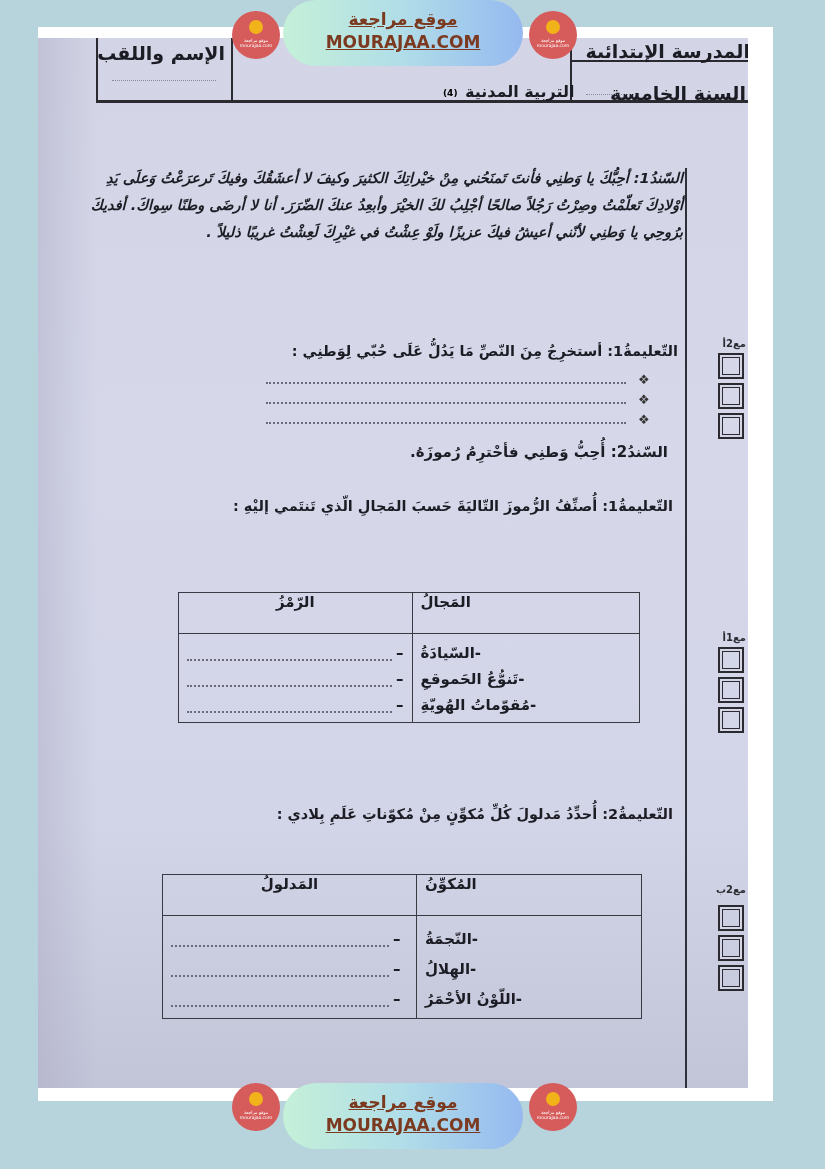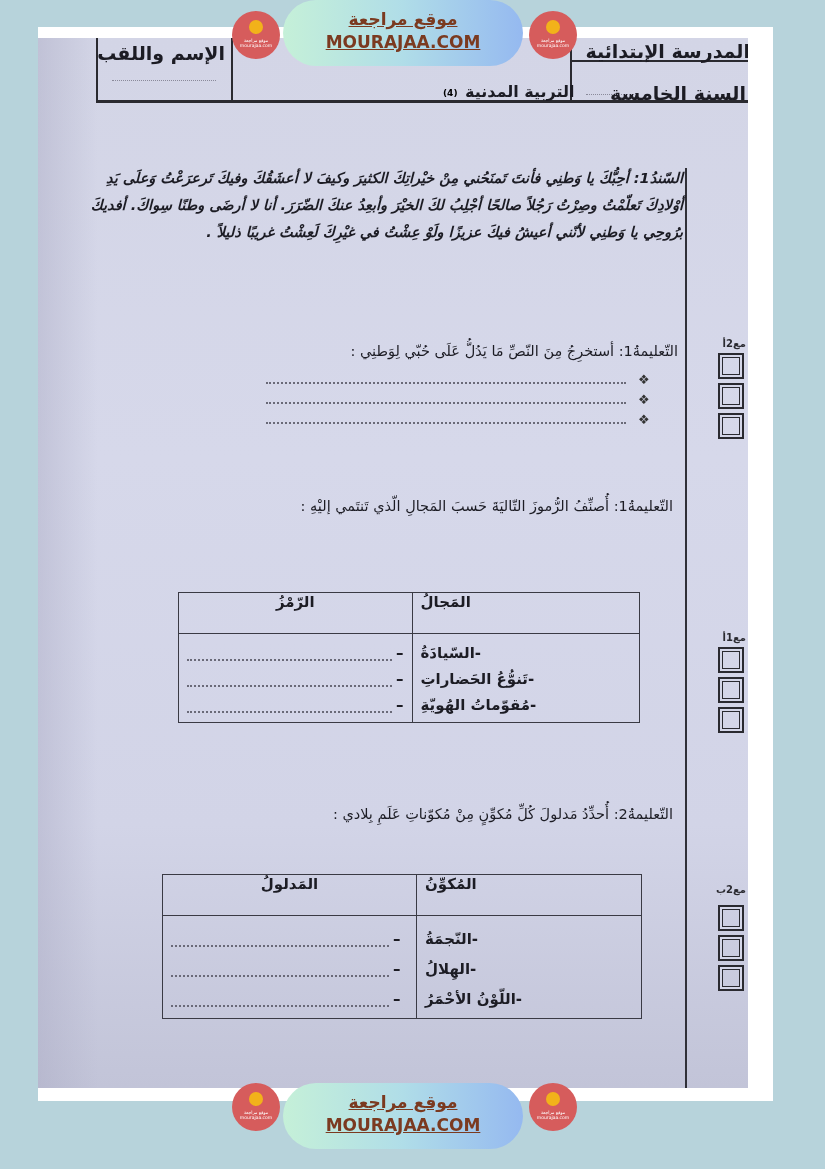--- a/index.html
+++ b/index.html
@@ -35,21 +35,21 @@
   .hdr-right { left:474px; width:178px; border-right:none; }
   .hdr-right-row1 { position:absolute; left:0; top:0; width:100%; height:22px; border-bottom:2px solid #2a2a30; }
   .hdr-label { position:absolute; font-size:19px; font-weight:bold; white-space:nowrap; }
   .dots-line { position:absolute; border-bottom:1px dotted #8a8a9a; }
 
   
   .vrule { position:absolute; left:647px; top:130px; width:2px; height:920px; background:#303038; }
   .para {
     position:absolute; left:45px; width:600px; font-size:14.5px; font-weight:bold; line-height:27px;font-style:italic;
   }
-  .instr { position:absolute; font-size:14.5px; font-weight:normal; white-space:nowrap; }
+  .instr { position:absolute; font-size:14.5px; font-weight:bold; white-space:nowrap; }
   .bullet-row { position:absolute; height:14px; }
   .bullet-row .dl { position:absolute; left:0; top:6px; width:360px; border-bottom:2px dotted #6a6a78; }
   .bullet-row .bl { position:absolute; left:372px; top:-4px; font-size:13px; color:#333; }
 
   table.grid {
     position:absolute; border-collapse:collapse; direction:rtl;
   }
   table.grid td, table.grid th {
     border:1px solid #3a3a44; padding:0 8px; font-size:15px; font-weight:bold; color:#1c1c24;
     text-align:left; vertical-align:top;
@@ -118,33 +118,34 @@
   </div>
   <div class="bullet-row" style="left:228px;top:358px;">
     <div class="dl"></div>
     <span class="bl">❖</span>
   </div>
   <div class="bullet-row" style="left:228px;top:378px;">
     <div class="dl"></div>
     <span class="bl">❖</span>
   </div>
 
+  <div class="instr ar rtl" style="right:80px;top:405px;font-size:15px;">السّندُ2: أُحِبُّ وَطنِي فأحْترِمُ رُموزَهُ.</div>
 
   <div class="instr ar rtl" style="right:75px;top:460px;">التّعليمةُ1: أُصنِّفُ الرُّموزَ التّاليَةَ حَسبَ المَجالِ الّذي تَنتَمي إليْهِ :</div>
 
   <table class="grid" style="left:140px;top:554px;width:462px;">
     <tbody>
         <tr>
       <th style="width:213px;">المَجالُ</th>
       <th class="c2">الرّمْزُ</th>
     </tr>
     <tr>
       <td style="padding-top:6px;padding-bottom:4px;">
         <div class="cellrow">-السّيادَةُ</div>
-        <div class="cellrow">-تَنوُّعُ الحَضاراتِ</div>
+        <div class="cellrow">-تَنوُّعُ الحَموقعِ</div>
         <div class="cellrow">-مُقوّماتُ الهُويّةِ</div>
       </td>
       <td style="padding-top:6px;padding-bottom:4px;">
         <div class="cellrow"><span class="dash">–</span><span class="fill"></span></div>
         <div class="cellrow"><span class="dash">–</span><span class="fill"></span></div>
         <div class="cellrow"><span class="dash">–</span><span class="fill"></span></div>
       </td>
     </tr>
   </tbody>
     </table>

